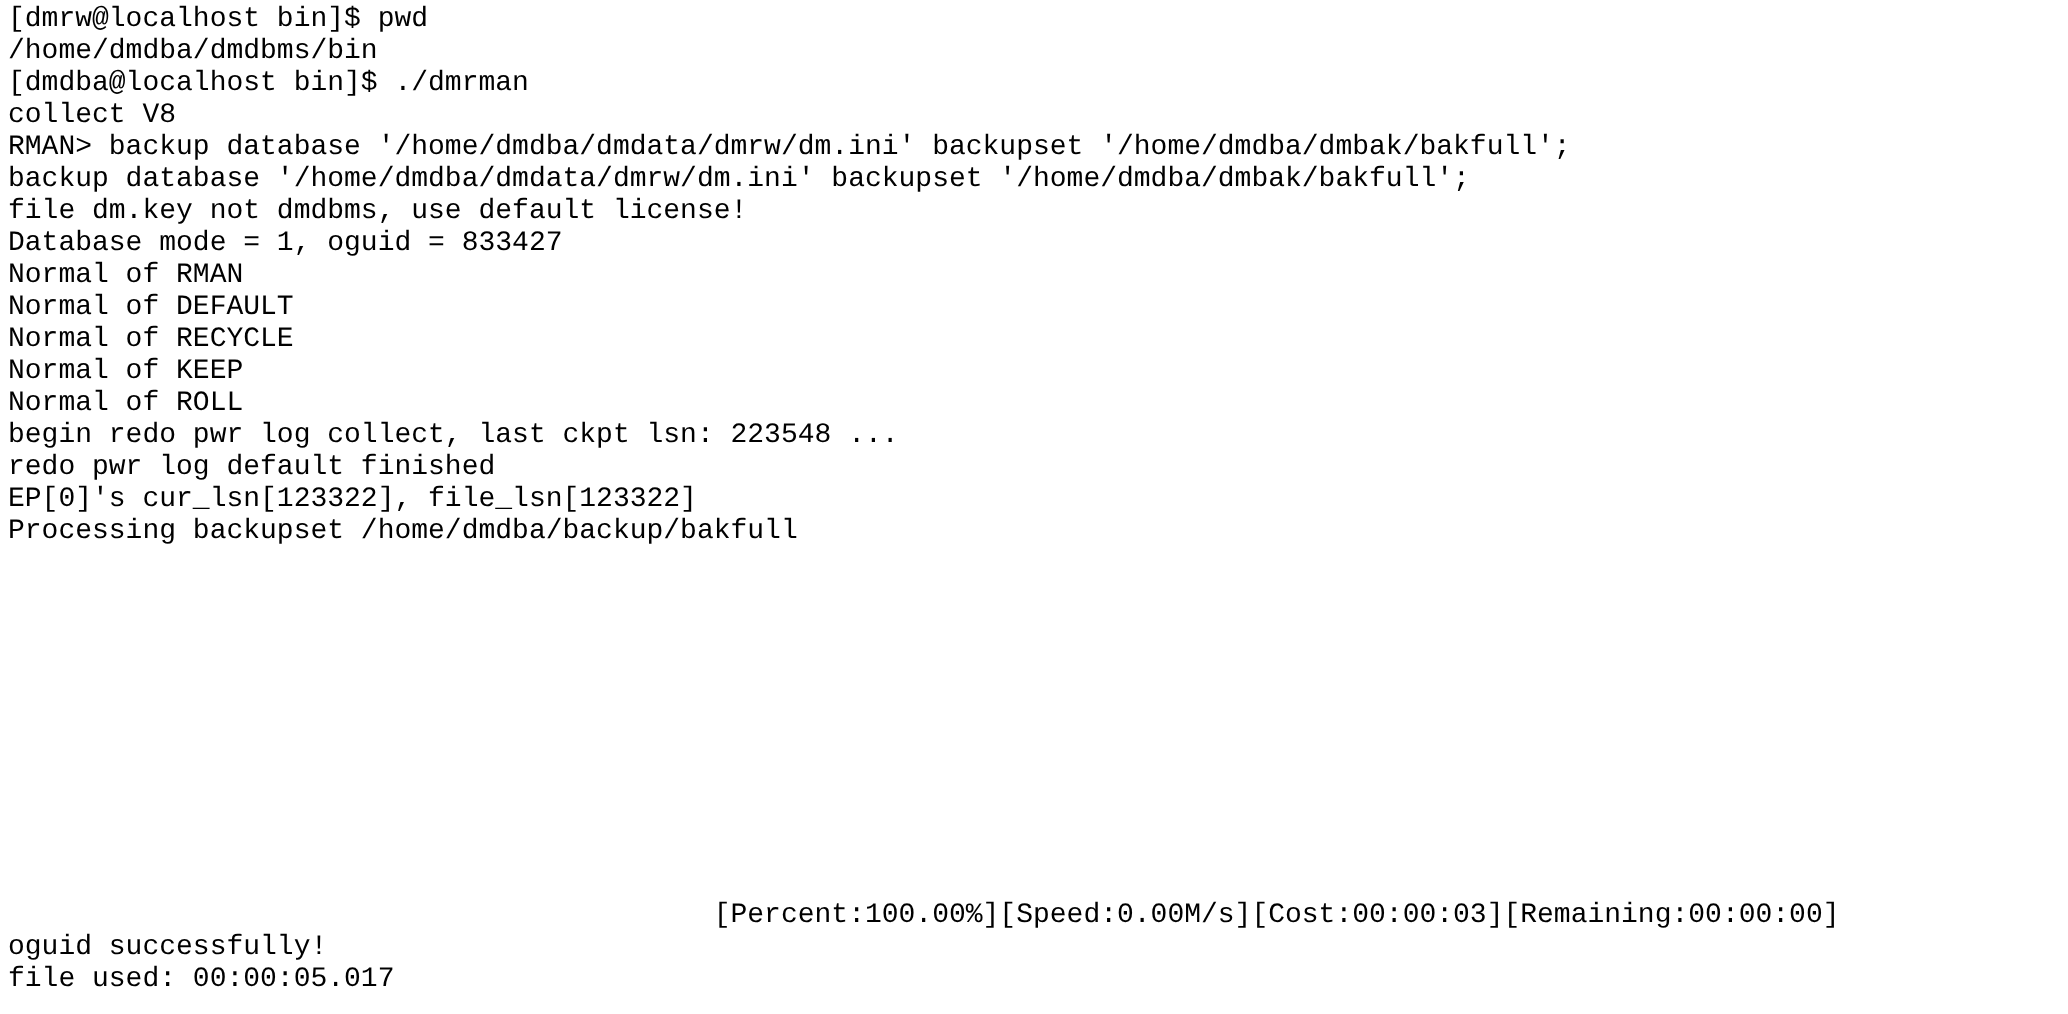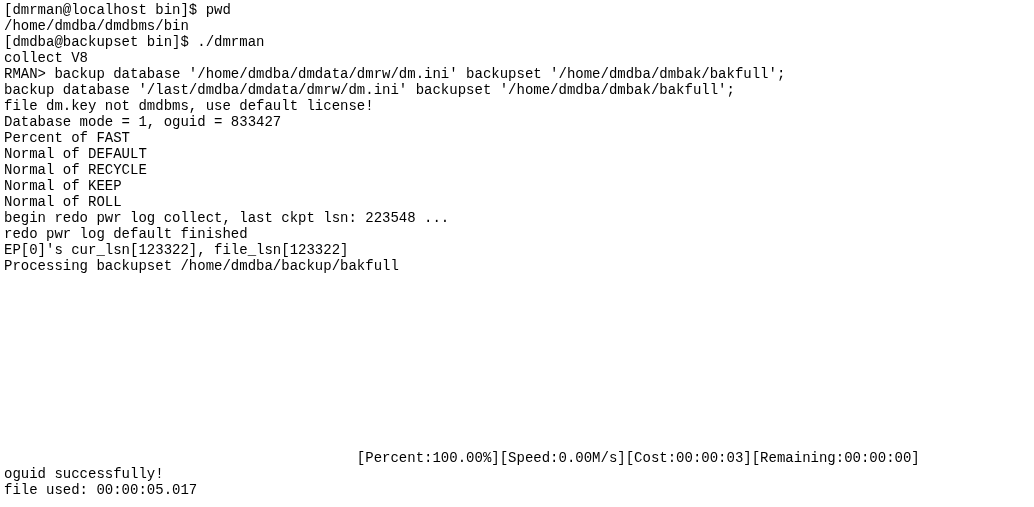--- a/index.html
+++ b/index.html
@@ -17,29 +17,29 @@
     pre {
       margin: 0;
       padding: 2px 4px;
       white-space: pre;
       font-family: inherit;
     }
   </style>
 </head>
 <body>
 
-<pre><span>[dmrman@localhost bin]$ pwd</span>
+<pre><span>[dmrw@localhost bin]$ pwd</span>
 <span>/home/dmdba/dmdbms/bin</span>
-<span>[dmdba@backupset bin]$ ./dmrman</span>
+<span>[dmdba@localhost bin]$ ./dmrman</span>
 <span>collect V8</span>
 <span>RMAN&gt; backup database '/home/dmdba/dmdata/dmrw/dm.ini' backupset '/home/dmdba/dmbak/bakfull';</span>
-<span>backup database '/last/dmdba/dmdata/dmrw/dm.ini' backupset '/home/dmdba/dmbak/bakfull';</span>
+<span>backup database '/home/dmdba/dmdata/dmrw/dm.ini' backupset '/home/dmdba/dmbak/bakfull';</span>
 <span>file dm.key not dmdbms, use default license!</span>
 <span>Database mode = 1, oguid = 833427</span>
-<span>Percent of FAST</span>
+<span>Normal of RMAN</span>
 <span>Normal of DEFAULT</span>
 <span>Normal of RECYCLE</span>
 <span>Normal of KEEP</span>
 <span>Normal of ROLL</span>
 <span>begin redo pwr log collect, last ckpt lsn: 223548 ...</span>
 <span>redo pwr log default finished</span>
 <span>EP[0]'s cur_lsn[123322], file_lsn[123322]</span>
 <span>Processing backupset /home/dmdba/backup/bakfull</span>
 <span></span>
 <span></span>

